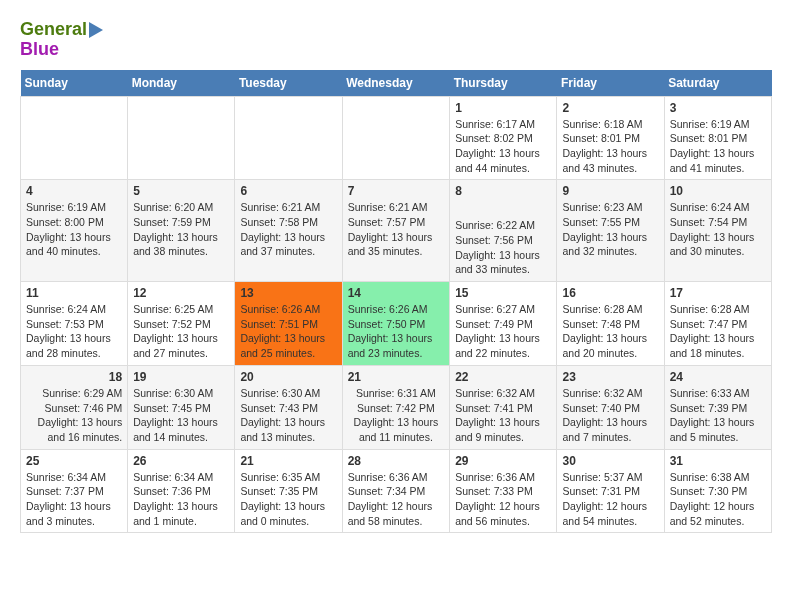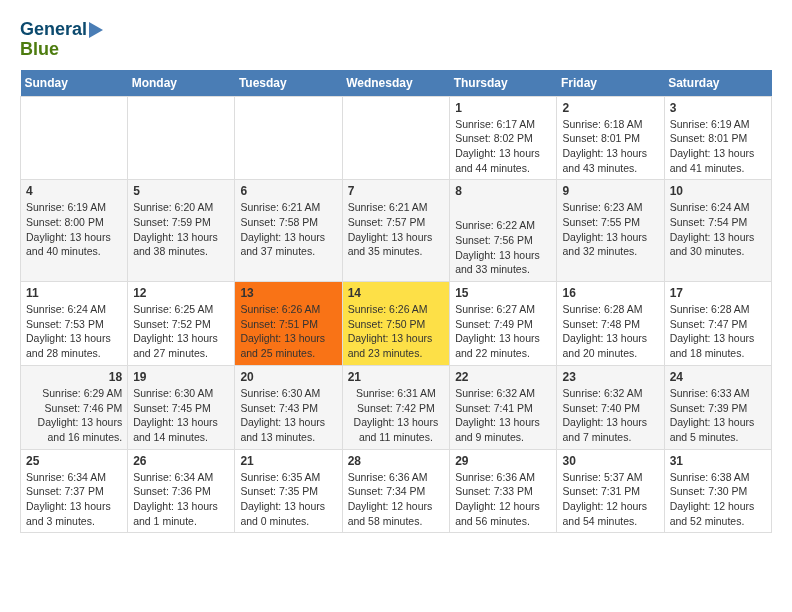--- a/index.html
+++ b/index.html
@@ -17,24 +17,24 @@
       margin-bottom: 10px;
     }
     .logo {
       display: flex;
       flex-direction: column;
       align-items: flex-start;
     }
     .logo-text {
       font-size: 18px;
       font-weight: bold;
-      color: #0c4a6e;
+      color: #4d7c0f;
       line-height: 1.1;
     }
-    .logo-blue { color: #4d7c0f; }
+    .logo-blue { color: #a21caf; }
     .logo-arrow {
       display: inline-block;
       width: 0;
       height: 0;
       border-top: 8px solid transparent;
       border-bottom: 8px solid transparent;
       border-left: 14px solid #4a7db5;
       margin-left: 2px;
       vertical-align: middle;
     }
@@ -215,21 +215,21 @@
 Daylight: 13 hours
 and 27 minutes.</div>
         </td>
         <td style="background-color: #f97316;">
           <div class="day-number">13</div>
           <div class="day-info" style="white-space: pre-line;">Sunrise: 6:26 AM
 Sunset: 7:51 PM
 Daylight: 13 hours
 and 25 minutes.</div>
         </td>
-        <td style="background-color: #fde047;">
+        <td style="background-color: #86efac;">
           <div class="day-number">14</div>
           <div class="day-info" style="white-space: pre-line;">Sunrise: 6:26 AM
 Sunset: 7:50 PM
 Daylight: 13 hours
 and 23 minutes.</div>
         </td>
         <td style="background-color: rgb(255, 255, 255);">
           <div class="day-number">15</div>
           <div class="day-info" style="white-space: pre-line;">Sunrise: 6:27 AM
 Sunset: 7:49 PM

